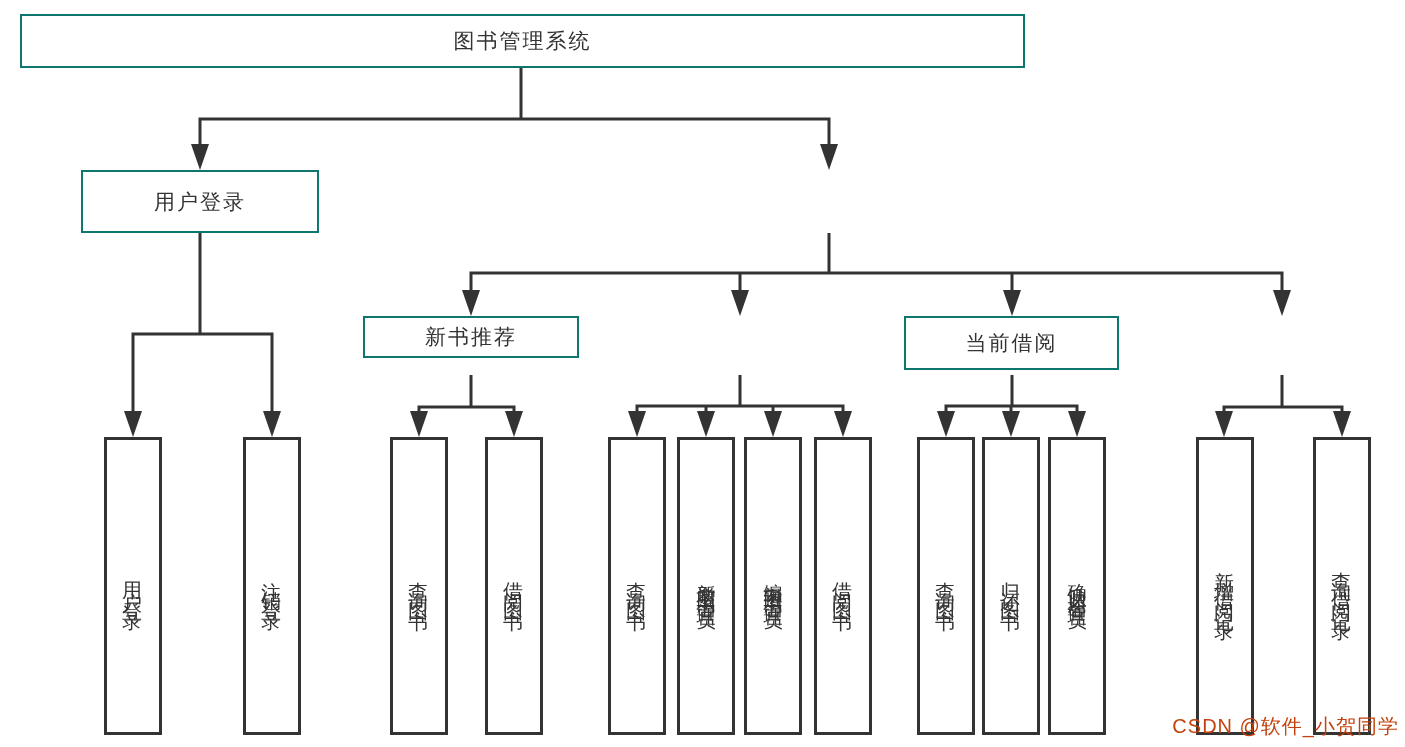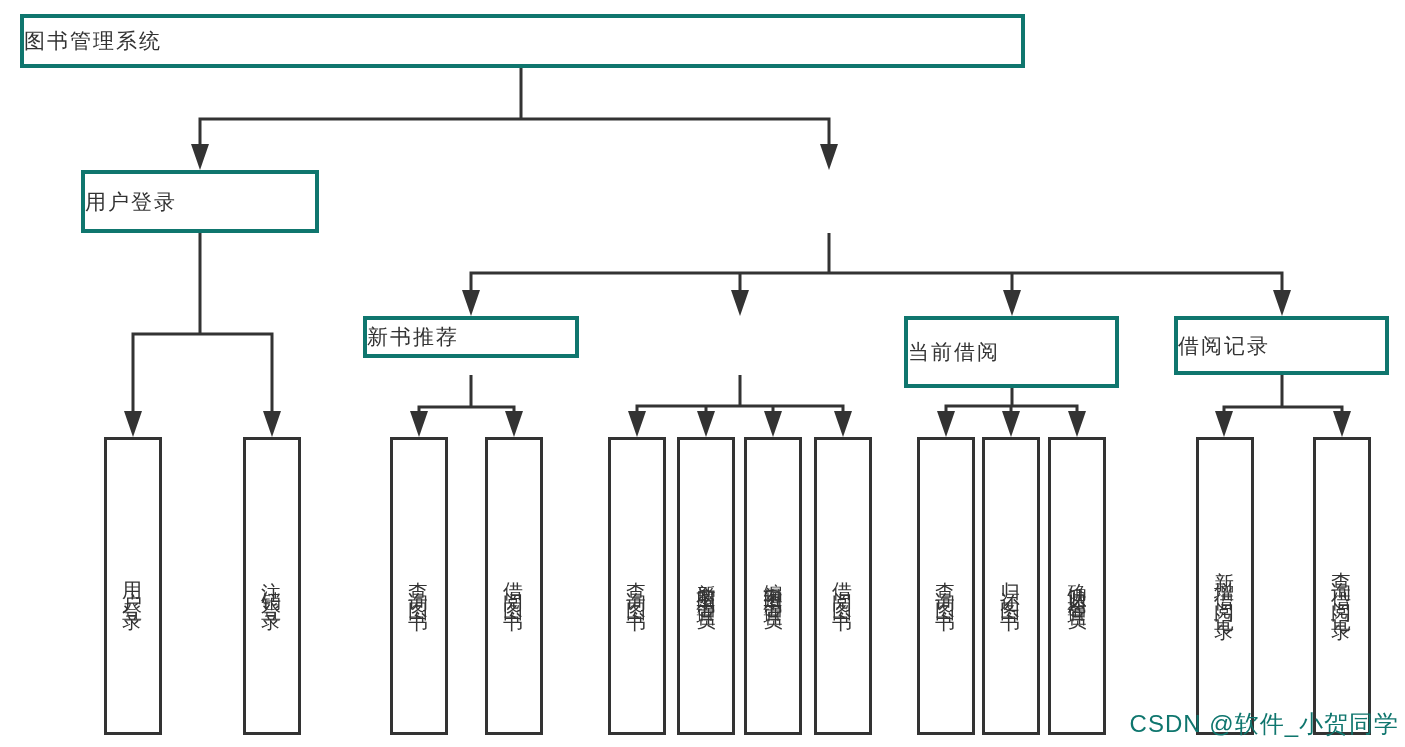--- a/index.html
+++ b/index.html
@@ -13,25 +13,25 @@
     color: #333333;
   }
   .connector-layer {
     position: absolute;
     left: 0; top: 0;
     width: 1405px; height: 747px;
   }
   .hnode {
     position: absolute;
     box-sizing: border-box;
-    border: 4px solid #0f766e;
+    border: 2px solid #0f766e;
     background: #ffffff;
     display: flex;
     align-items: center;
-    justify-content: flex-start;
+    justify-content: center;
     font-size: 21px;
     letter-spacing: 2px;
     color: #333333;
     z-index: 2;
   }
   .vnode {
     position: absolute;
     box-sizing: border-box;
     border: 3px solid #333333;
     background: #ffffff;
@@ -52,23 +52,23 @@
     white-space: nowrap;
   }
   .vnode.dense span {
     font-size: 19px;
     letter-spacing: 4px;
   }
   .watermark {
     position: absolute;
     right: 6px;
     bottom: 7px;
-    font-size: 24px;
+    font-size: 20px;
     letter-spacing: 1px;
-    color: #0f766e;
+    color: #c2410c;
     z-index: 3;
   }
 </style>
 </head>
 <body>
 
 <div class="stage">
 
   <svg class="connector-layer" width="1405" height="747" viewBox="0 0 1405 747" fill="none" xmlns="http://www.w3.org/2000/svg">
     <g stroke="#333333" stroke-width="3">
@@ -117,25 +117,22 @@
     <span>图书管理系统</span>
   </div>
 
   <div class="hnode" style="left:81px; top:170px; width:238px; height:63px;">
     <span>用户登录</span>
   </div>
 
   <div class="hnode" style="left:363px; top:316px; width:216px; height:42px;">
     <span>新书推荐</span>
   </div>
-  <div class="hnode" style="left:904px; top:316px; width:215px; height:72px;">
+  <div class="hnode" style="left:904px; top:316px; width:215px; height:54px;">
     <span>当前借阅</span>
-  </div>
-  <div class="hnode" style="left:1174px; top:316px; width:215px; height:59px;">
-    <span>借阅记录</span>
   </div>
 
   <div class="vnode" style="left:104px;">
     <span>用户登录</span>
   </div>
   <div class="vnode" style="left:243px;">
     <span>注销登录</span>
   </div>
 
   <div class="vnode" style="left:390px;">

